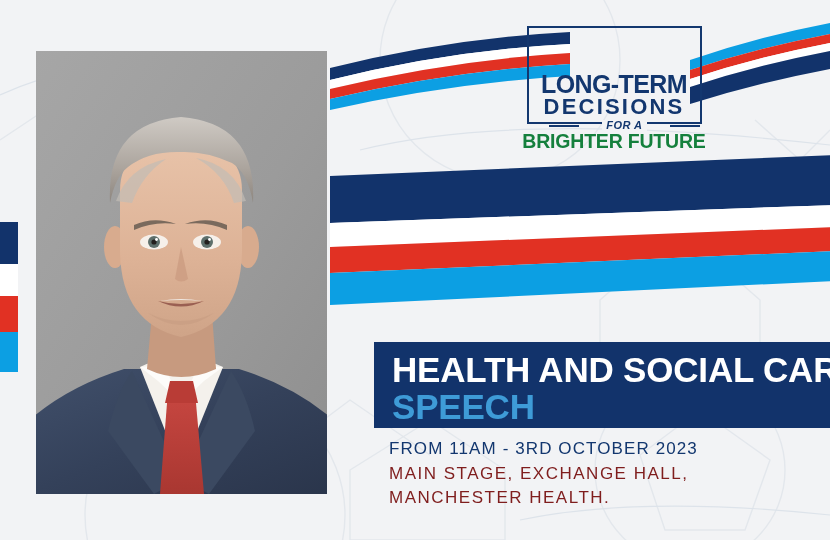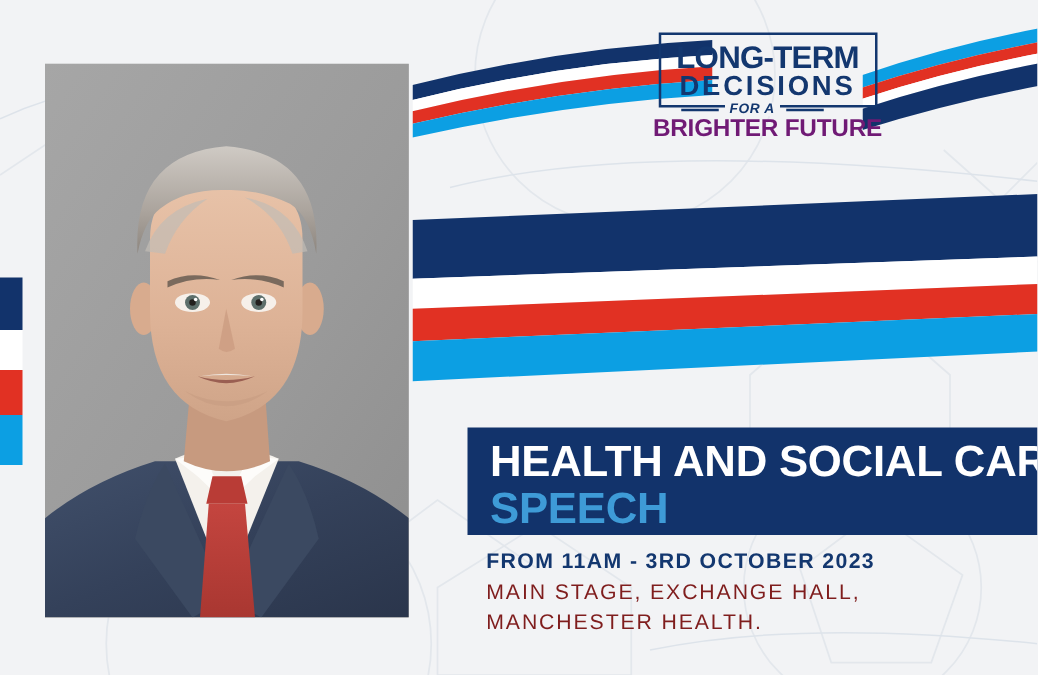--- a/index.html
+++ b/index.html
@@ -43,38 +43,38 @@
   }
   .logo-box{
     box-sizing:border-box;
     width:175px;border:2px solid #13376f;background:transparent;
     padding:6px 8px 4px 8px;
     display:flex;flex-direction:column;align-items:center;
     position:relative;
   }
   .logo-l1{
     font-size:25px;font-weight:bold;color:#13376f;letter-spacing:-0.6px;
-    line-height:0.96;white-space:nowrap;
+    line-height:0.96;white-space:nowrap;margin-top:38px;
   }
   .logo-l2{
     font-size:22px;font-weight:bold;color:#13376f;letter-spacing:2.2px;
     line-height:1.0;white-space:nowrap;
   }
   .logo-fora-wrap{
-    position:absolute;left:16px;right:0;bottom:-9px;
-    display:flex;align-items:center;justify-content:flex-start;gap:5px;
+    position:absolute;left:0;right:0;bottom:-9px;
+    display:flex;align-items:center;justify-content:flex-end;gap:23px;
   }
   .fora-rule{height:2px;background:#13376f;width:30px;}
   .logo-fora{
     font-size:11px;font-weight:bold;font-style:italic;color:#13376f;
     letter-spacing:0.5px;background:#f2f3f5;padding:0 4px;line-height:1;
   }
   .logo-l3{
     margin-top:8px;
-    font-size:19.5px;font-weight:bold;color:#701a75;letter-spacing:-0.2px;
+    font-size:19.5px;font-weight:bold;color:#15803d;letter-spacing:-0.2px;
     line-height:1;white-space:nowrap;
   }
 
   
   .title-box{
     position:absolute;left:374px;top:342px;width:470px;height:86px;
     background:#12336b;
     box-sizing:border-box;padding:10px 0 0 18px;overflow:hidden;
   }
   .title-main{
@@ -82,21 +82,21 @@
     line-height:1.02;white-space:nowrap;
   }
   .title-sub{
     font-size:35px;font-weight:bold;color:#3e9bd7;letter-spacing:-0.2px;
     line-height:1.05;white-space:nowrap;margin-top:1px;
   }
 
   
   .details{position:absolute;left:389px;top:436px;width:430px;}
   .det-when{
-    font-size:17px;font-weight:bold;color:#13376f;letter-spacing:1.1px;
+    font-size:17px;font-weight:normal;color:#13376f;letter-spacing:1.1px;
     line-height:1.5;white-space:nowrap;
   }
   .det-where{
     font-size:17px;font-weight:normal;color:#7f1d1d;letter-spacing:1.5px;
     line-height:1.42;white-space:nowrap;
   }
 </style>
 </head>
 <body>
 

